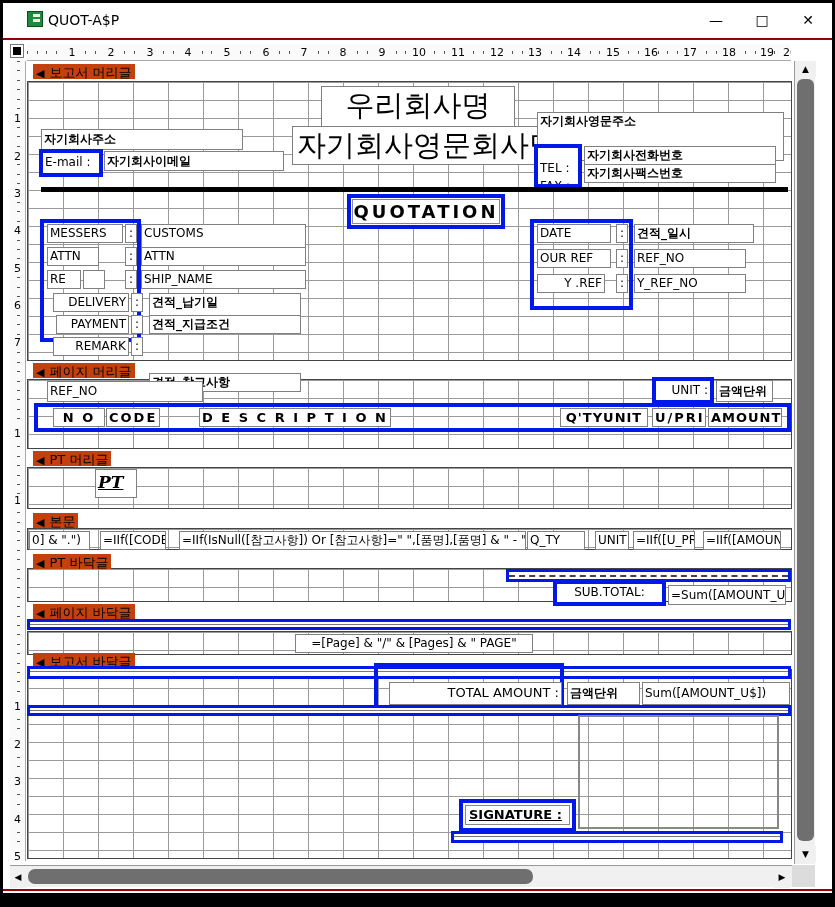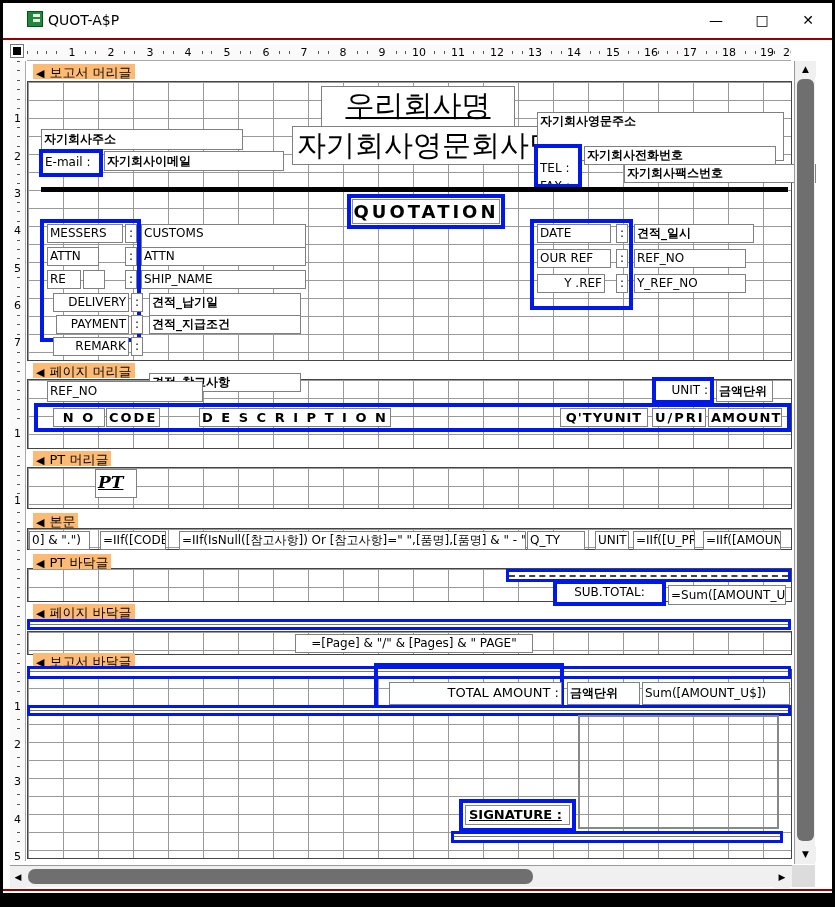--- a/index.html
+++ b/index.html
@@ -19,21 +19,21 @@
   #vruler{left:7px;top:58px;width:16px;height:800px;background:#fafafa;border-right:1px solid #aaa;
     background-image:repeating-linear-gradient(180deg,#555 0 1px,transparent 1px 9.4px);
     background-size:3px 100%;background-repeat:no-repeat;background-position:7px 0;overflow:hidden;}
   .vnum{position:absolute;left:1px;width:13px;text-align:center;font-size:11px;color:#000;background:#fafafa;}
   #corner-btn{left:7px;top:41px;width:14px;height:14px;border:1px solid #777;background:#fff;}
   #corner-btn div{margin:2px;width:8px;height:8px;background:#000;}
   
   .gridband{left:24px;width:765px;border:1px solid #444;background-color:#fff;
     background-image:repeating-linear-gradient(90deg,#9a9a9a 0 1px,transparent 1px 35px),
                      repeating-linear-gradient(180deg,#9a9a9a 0 1px,transparent 1px 18px);}
-  .bandlabel{left:30px;height:15px;font-size:13px;color:#000;white-space:nowrap;background:#fdba74;padding:0 3px;}
+  .bandlabel{left:30px;height:15px;font-size:13px;color:#000;white-space:nowrap;background:#c2410c;padding:0 3px;}
   .bandlabel .flag{margin-right:5px;font-size:11px;}
   
   .ctl{position:absolute;box-sizing:border-box;border:1px solid #808080;background:#fff;color:#000;
        font-size:12px;line-height:16px;padding:0 2px;white-space:nowrap;overflow:hidden;}
   .sel{border:4px solid #0018e8;}
   .nofill{background:transparent;}
   .bold{font-weight:bold;}
   .rt{text-align:right;}
   .ctr{text-align:center;}
   .big{font-size:29px;line-height:36px;padding:0 4px;}
@@ -116,32 +116,32 @@
   <div class="abs gridband" style="top:666px;height:190px;"></div>
 
   <div class="abs bandlabel" style="top:61px;"><span class="flag">◀</span><span>보고서 머리글</span></div>
   <div class="abs bandlabel" style="top:360px;"><span class="flag">◀</span><span>페이지 머리글</span></div>
   <div class="abs bandlabel" style="top:448px;"><span class="flag">◀</span><span>PT 머리글</span></div>
   <div class="abs bandlabel" style="top:510px;"><span class="flag">◀</span><span>본문</span></div>
   <div class="abs bandlabel" style="top:551px;"><span class="flag">◀</span><span>PT 바닥글</span></div>
   <div class="abs bandlabel" style="top:601px;"><span class="flag">◀</span><span>페이지 바닥글</span></div>
   <div class="abs bandlabel" style="top:650px;"><span class="flag">◀</span><span>보고서 바닥글</span></div>
 
-  <div class="ctl big ctr" style="left:318px;top:83px;width:194px;height:41px;text-decoration:underline;">우리회사명</div>
+  <div class="ctl big ctr" style="left:318px;top:83px;width:194px;height:41px;">우리회사명</div>
   <div class="ctl big" style="left:289px;top:123px;width:247px;height:39px;">자기회사영문회사명</div>
   <div class="ctl bold" style="left:38px;top:126px;width:202px;height:21px;line-height:19px;">자기회사주소</div>
   <div class="ctl sel" style="left:36px;top:146px;width:64px;height:28px;line-height:19px;">E-mail :</div>
   <div class="ctl bold" style="left:101px;top:148px;width:180px;height:20px;line-height:18px;">자기회사이메일</div>
   <div class="ctl bold" style="left:534px;top:109px;width:247px;height:49px;">자기회사영문주소</div>
   <div class="ctl sel" style="left:531px;top:141px;width:48px;height:44px;line-height:18px;padding-top:11px;">
     <div>TEL :</div>
     <div>FAX :</div>
   </div>
   <div class="ctl bold" style="left:581px;top:143px;width:192px;height:19px;line-height:17px;">자기회사전화번호</div>
-  <div class="ctl bold" style="left:581px;top:161px;width:192px;height:19px;line-height:17px;margin-left:40px;">자기회사팩스번호</div>
+  <div class="ctl bold" style="left:581px;top:161px;width:192px;height:19px;line-height:17px;">자기회사팩스번호</div>
   <div class="thickline" style="left:38px;top:184px;width:747px;height:5px;"></div>
   <div class="abs sel" style="left:344px;top:191px;width:158px;height:35px;background:#fff;">
     <div style="margin:1px;border:1px solid #888;text-align:center;font-size:18px;font-weight:bold;letter-spacing:3px;line-height:23px;">QUOTATION</div>
   </div>
 
   <div class="abs sel nofill" style="left:37px;top:216px;width:101px;height:123px;"></div>
   <div class="ctl" style="left:44px;top:221px;width:76px;height:19px;line-height:17px;">MESSERS</div>
   <div class="ctl" style="left:44px;top:244px;width:52px;height:19px;line-height:17px;">ATTN</div>
   <div class="ctl" style="left:44px;top:267px;width:34px;height:19px;line-height:17px;">RE</div>
   <div class="ctl" style="left:80px;top:267px;width:22px;height:19px;"></div>

